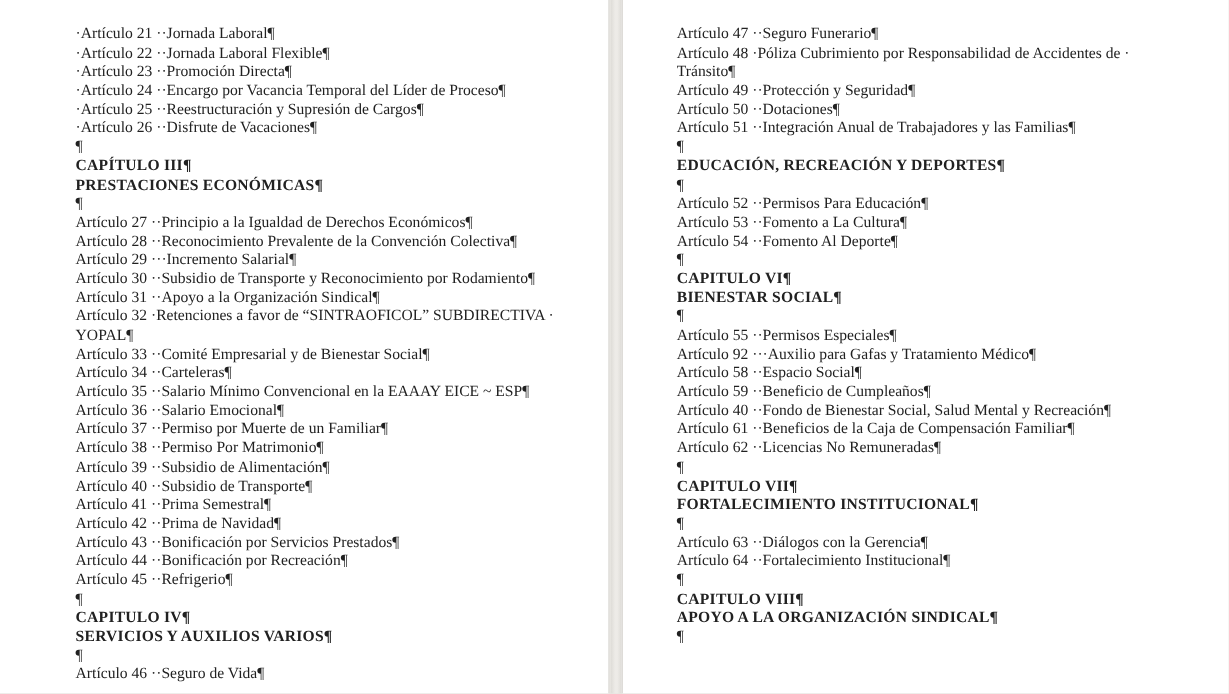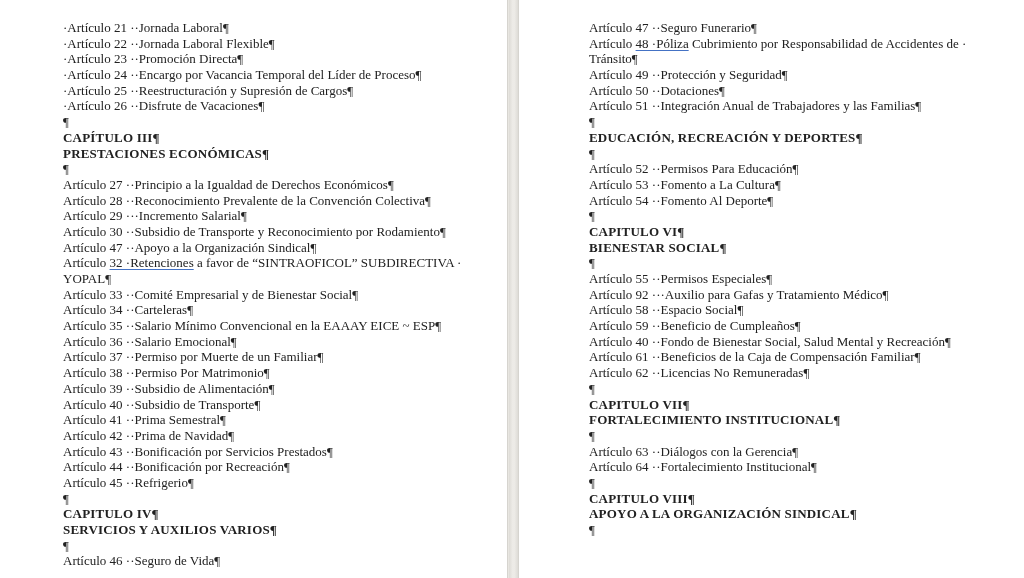--- a/index.html
+++ b/index.html
@@ -27,42 +27,41 @@
   }
   .page-left {
     left: 0;
     width: 508px;
     padding: 20px 30px 0 63px;
     border-right: 1px solid #d6d4cf;
   }
   .page-right {
     left: 518px;
     width: 506px;
-    padding: 20px 20px 0 70px;
+    padding: 20px 20px 0 45px;
     border-left: 1px solid #d6d4cf;
   }
   .page-gap {
     position: absolute;
     top: 0;
     left: 509px;
     width: 9px;
     height: 578px;
     background: linear-gradient(to right, #dedcd7, #edebe7 40%, #edebe7 60%, #dedcd7);
   }
   .line {
     height: 15.7px;
     line-height: 15.7px;
     white-space: pre;
   }
   .line.bold {
     font-weight: 700;
     letter-spacing: 0.2px;
   }
   .ins {
-    text-decoration: underline;
     text-decoration-color: #4472c4;
     text-decoration-thickness: 1px;
     text-underline-offset: 2px;
   }
 </style>
 </head>
 <body>
 
 <div class="canvas">
   <div class="page page-left">
@@ -73,21 +72,21 @@
       <div class="line"><span>·Artículo 25 ··Reestructuración y Supresión de Cargos¶</span></div>
       <div class="line"><span>·Artículo 26 ··Disfrute de Vacaciones¶</span></div>
       <div class="line"><span>¶</span></div>
       <div class="line bold"><span>CAPÍTULO III¶</span></div>
       <div class="line bold"><span>PRESTACIONES ECONÓMICAS¶</span></div>
       <div class="line"><span>¶</span></div>
       <div class="line"><span>Artículo 27 ··Principio a la Igualdad de Derechos Económicos¶</span></div>
       <div class="line"><span>Artículo 28 ··Reconocimiento Prevalente de la Convención Colectiva¶</span></div>
       <div class="line"><span>Artículo 29 ···Incremento Salarial¶</span></div>
       <div class="line"><span>Artículo 30 ··Subsidio de Transporte y Reconocimiento por Rodamiento¶</span></div>
-      <div class="line"><span>Artículo 47 ··Apoyo a la Organización Sindical¶</span></div>
+      <div class="line"><span>Artículo 31 ··Apoyo a la Organización Sindical¶</span></div>
       <div class="line"><span>Artículo </span><span class="ins">32 ·Retenciones</span><span> a favor de “SINTRAOFICOL” SUBDIRECTIVA ·</span></div>
       <div class="line"><span>YOPAL¶</span></div>
       <div class="line"><span>Artículo 33 ··Comité Empresarial y de Bienestar Social¶</span></div>
       <div class="line"><span>Artículo 34 ··Carteleras¶</span></div>
       <div class="line"><span>Artículo 35 ··Salario Mínimo Convencional en la EAAAY EICE ~ ESP¶</span></div>
       <div class="line"><span>Artículo 36 ··Salario Emocional¶</span></div>
       <div class="line"><span>Artículo 37 ··Permiso por Muerte de un Familiar¶</span></div>
       <div class="line"><span>Artículo 38 ··Permiso Por Matrimonio¶</span></div>
       <div class="line"><span>Artículo 39 ··Subsidio de Alimentación¶</span></div>
       <div class="line"><span>Artículo 40 ··Subsidio de Transporte¶</span></div>

